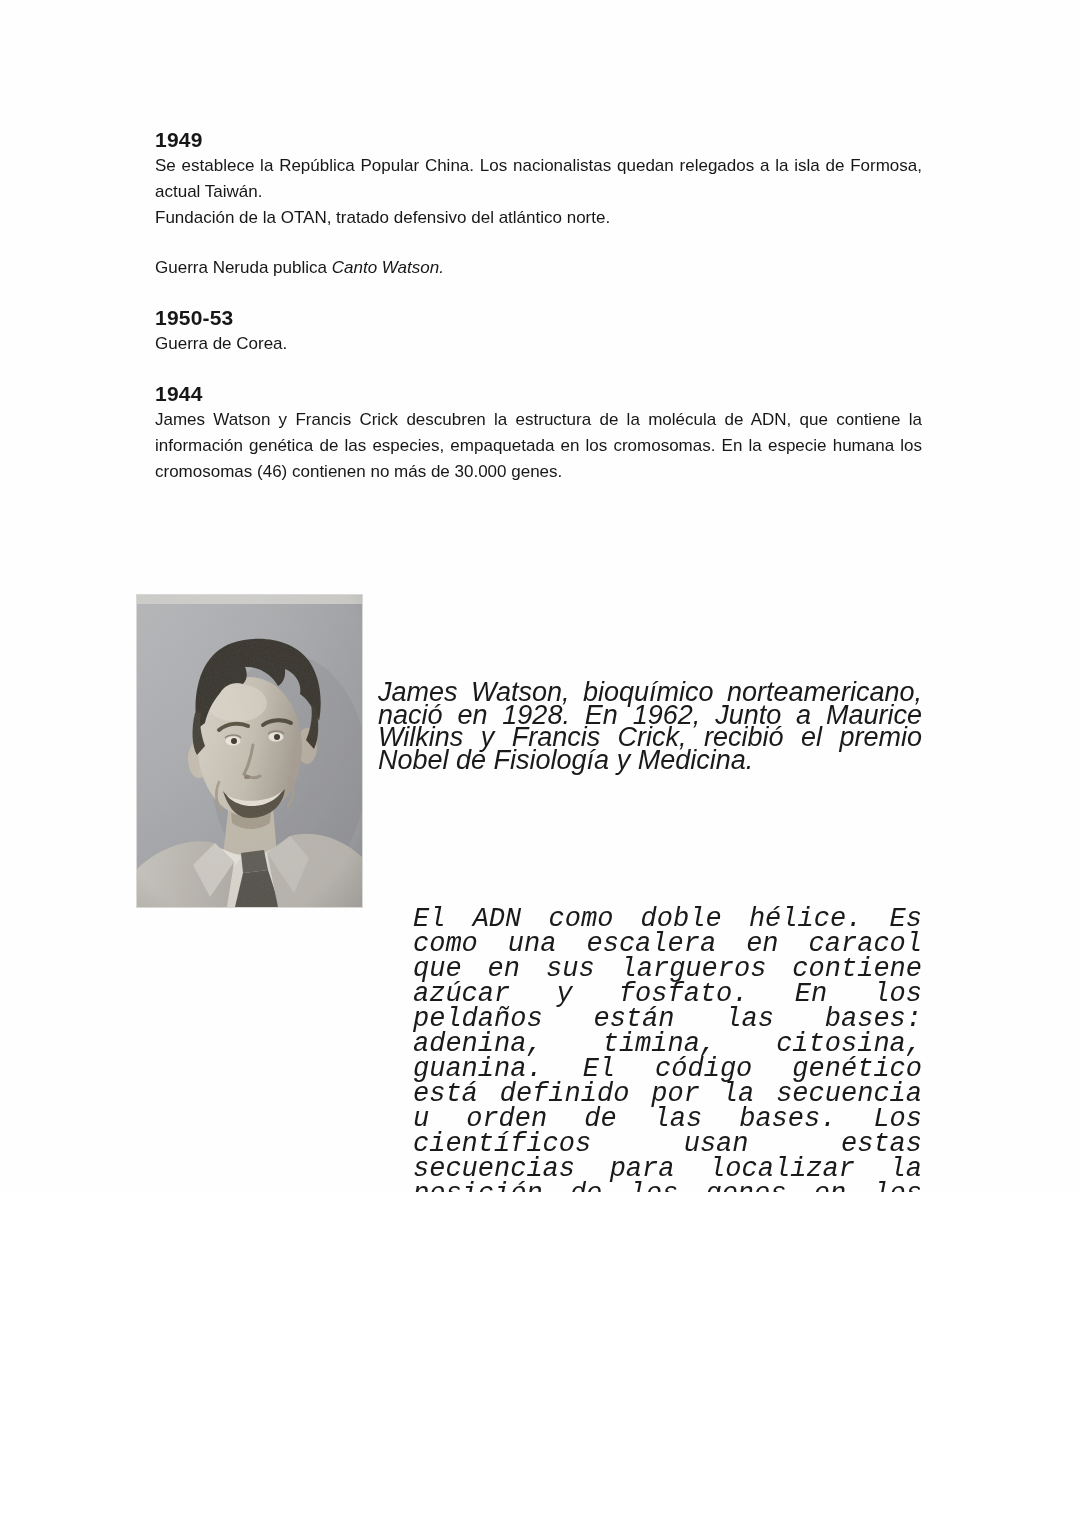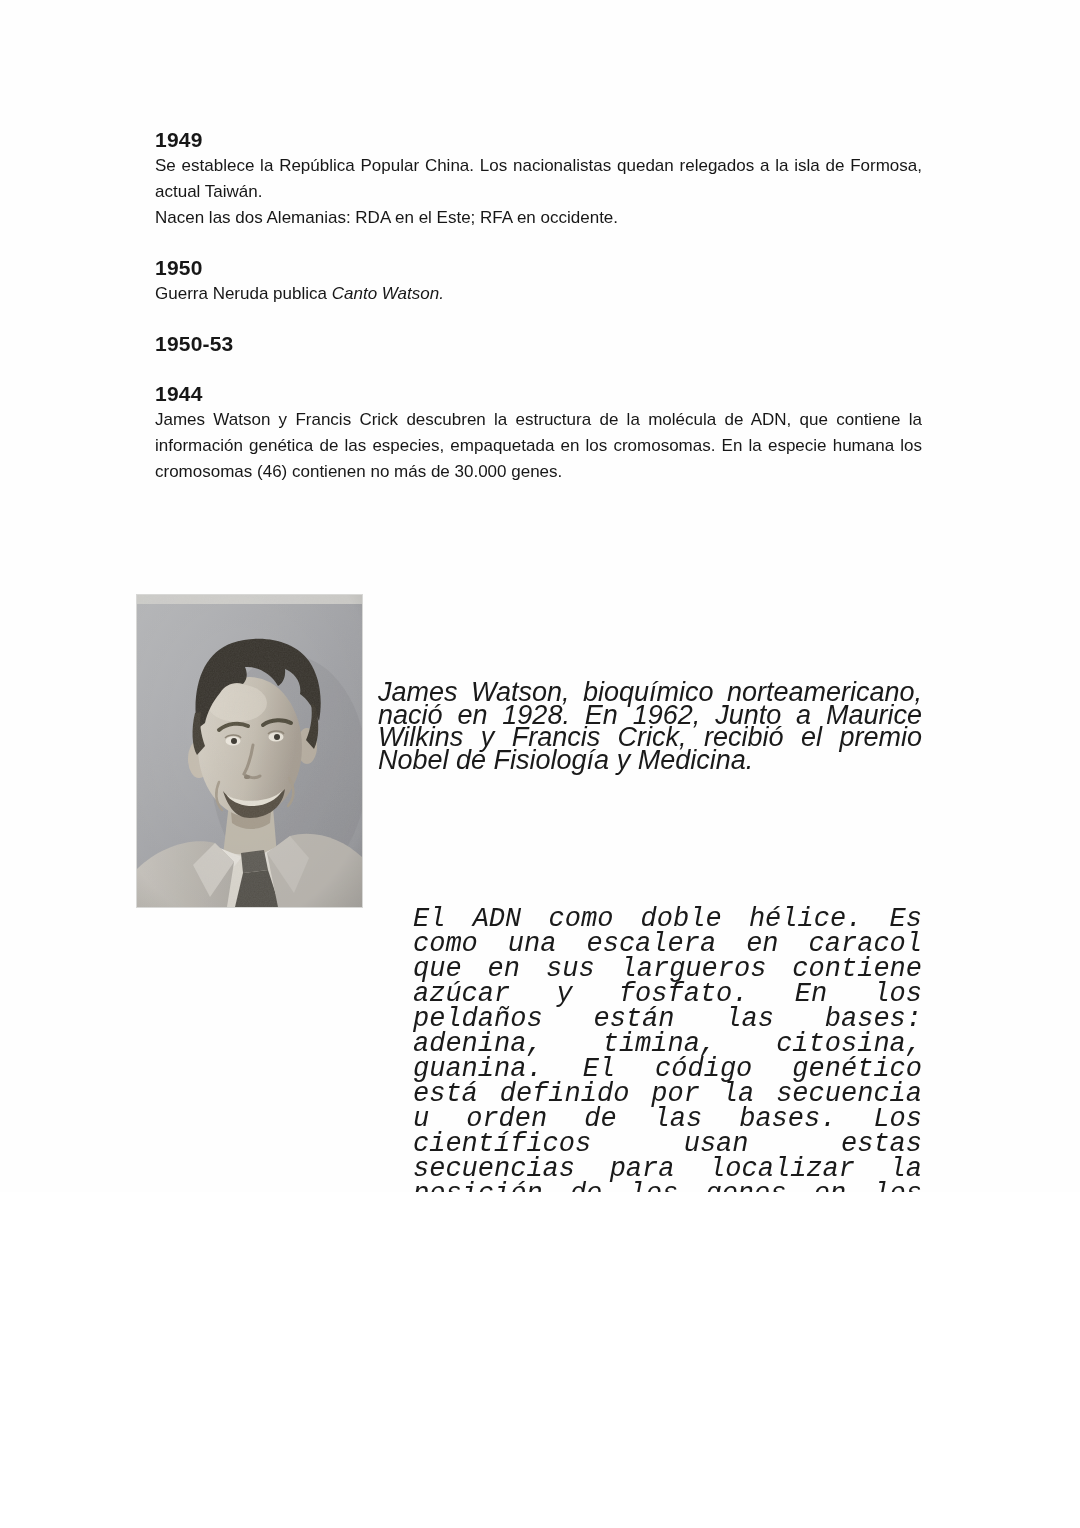--- a/index.html
+++ b/index.html
@@ -83,30 +83,30 @@
 </head>
 <body>
 
 <div class="page">
 
   <section class="timeline">
 
     <div class="entry">
       <h3>1949</h3>
       <p>Se establece la República Popular China. Los nacionalistas quedan relegados a la isla de Formosa, actual Taiwán.</p>
-      <p>Nacen las dos Alemanias: RDA en el Este; RFA en occidente.</p>
+      <p>Fundación de la OTAN, tratado defensivo del atlántico norte.</p>
     </div>
 
     <div class="entry">
-      <h3>1950</h3>
       <p><span>Guerra Neruda publica </span><em>Canto Watson.</em></p>
     </div>
 
     <div class="entry">
       <h3>1950-53</h3>
+      <p>Guerra de Corea.</p>
     </div>
 
     <div class="entry">
       <h3>1944</h3>
       <p>James Watson y Francis Crick descubren la estructura de la molécula de ADN, que contiene la información genética de las especies, empaquetada en los cromosomas. En la especie humana los cromosomas (46) contienen no más de 30.000 genes.</p>
     </div>
 
   </section>
 
   <figure class="photo-frame">

